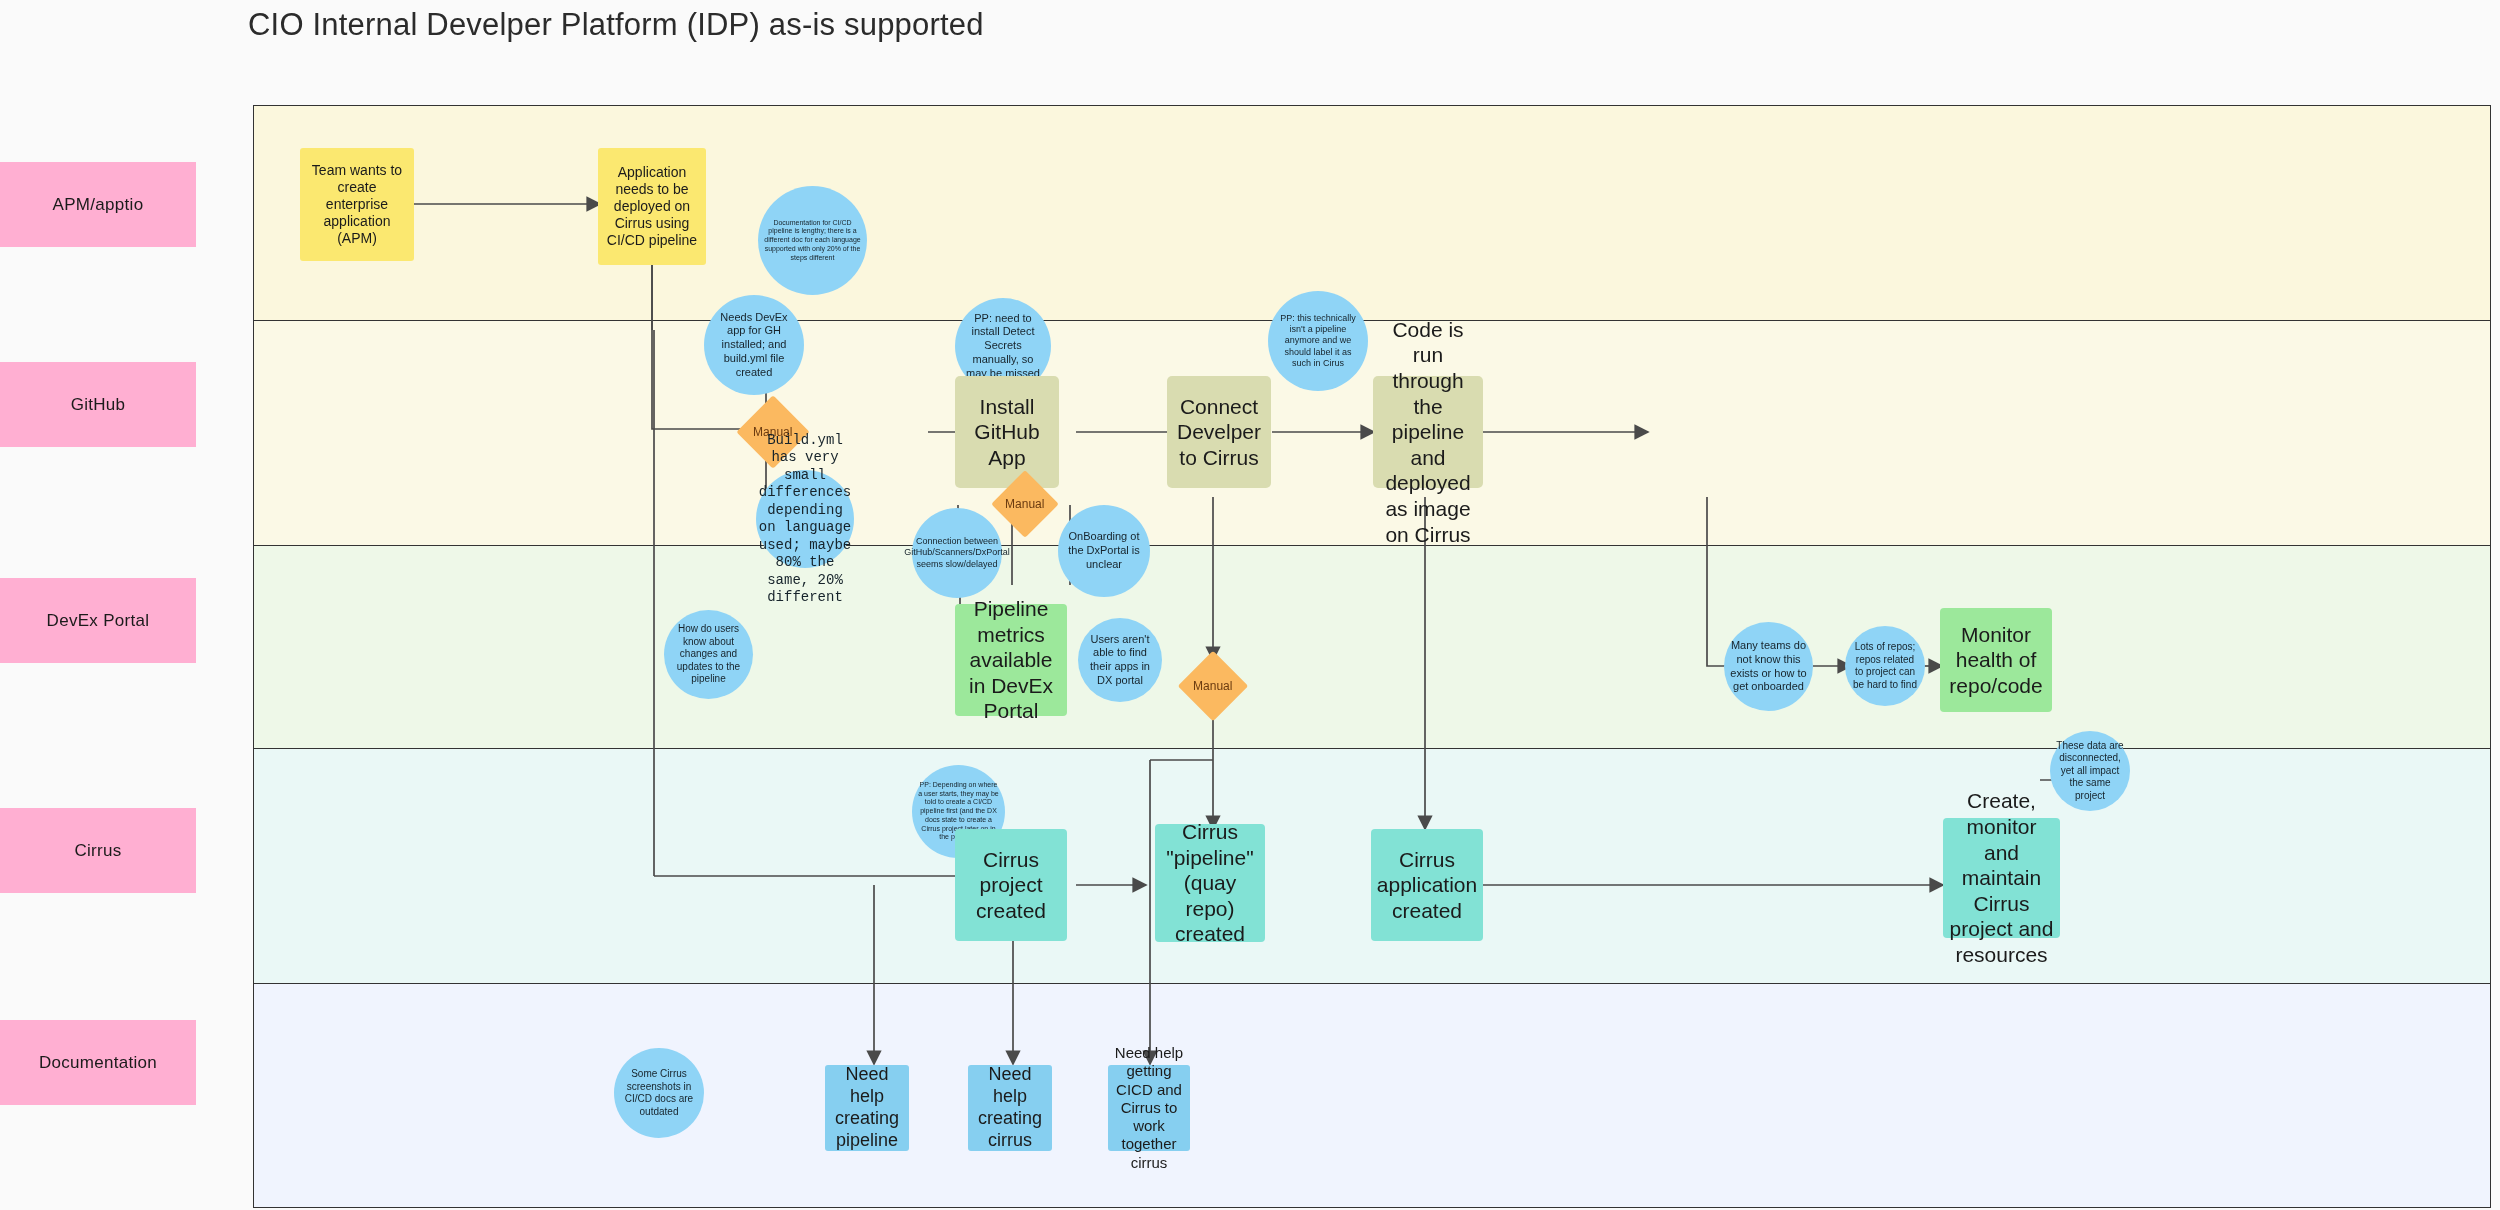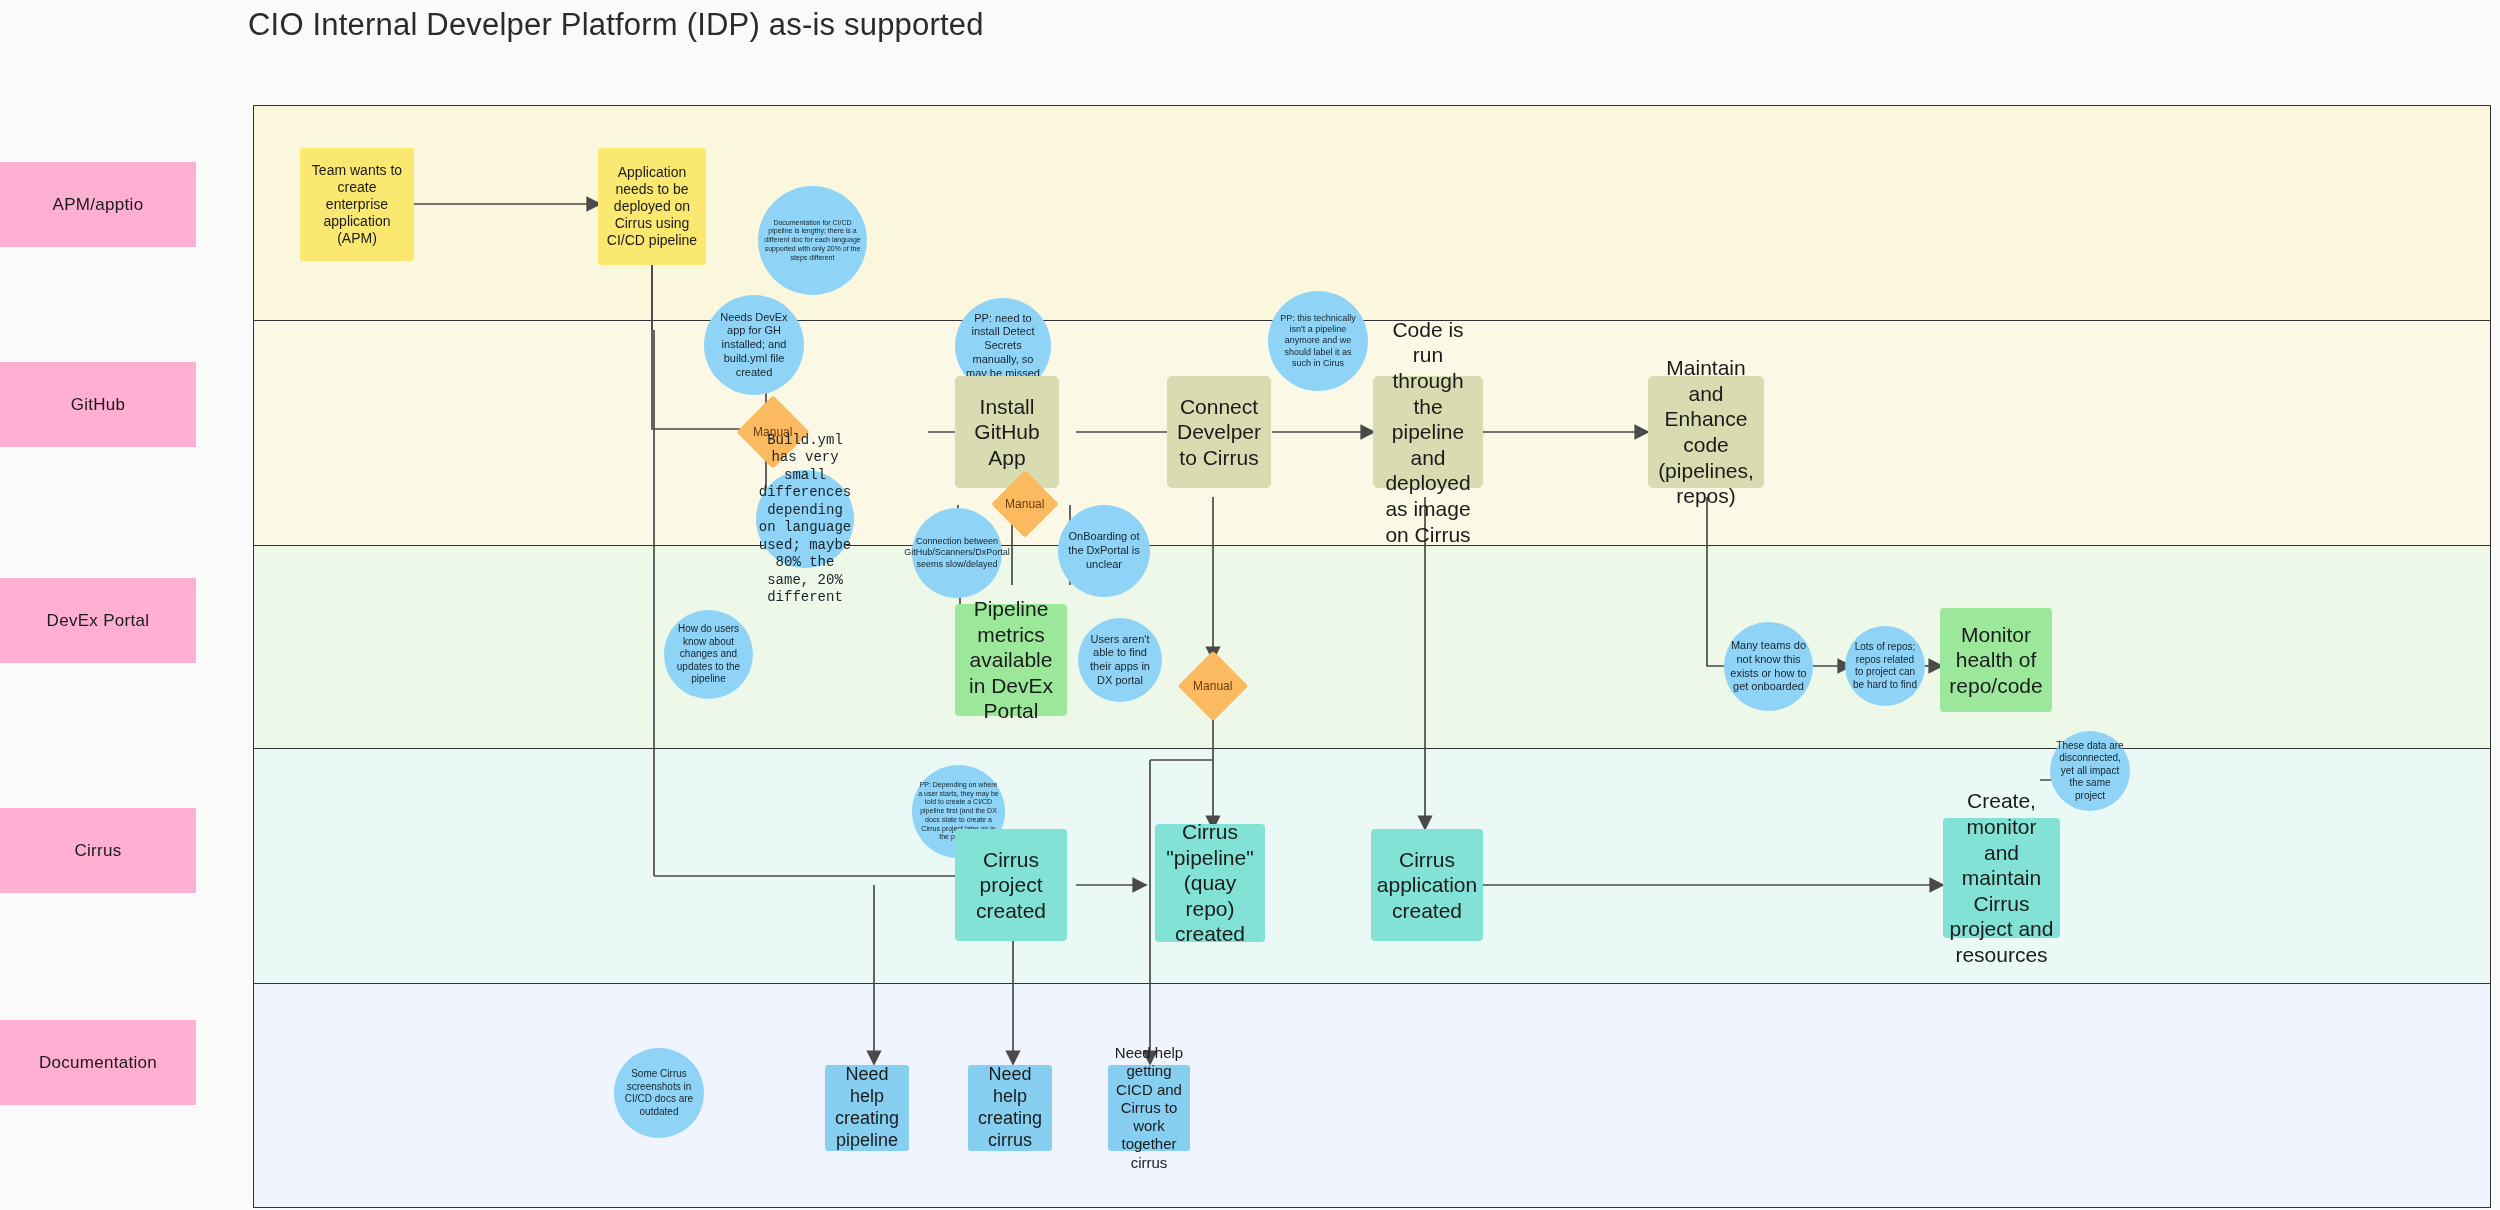--- a/index.html
+++ b/index.html
@@ -190,21 +190,20 @@
   <div class="node n-olive" style="left:955px;top:376px;width:104px;height:112px;">Install GitHub App</div>
 
   <div class="diamond" style="left:1001px;top:480px;width:48px;height:48px;">
     <span>Manual</span>
   </div>
 
   <div class="node n-olive" style="left:1167px;top:376px;width:104px;height:112px;">Connect Develper to Cirrus</div>
 
   <div class="node n-olive" style="left:1373px;top:376px;width:110px;height:112px;">Code is run through the pipeline and deployed as image on Cirrus</div>
 
-  <div class="node n-olive" style="left:1648px;top:376px;width:116px;height:112px;">Maintain and Enhance code (pipelines, repos)</div>
 
   <div class="note t8" style="left:756px;top:470px;width:98px;height:98px;">Build.yml has very small differences depending on language used; maybe 80% the same, 20% different</div>
 
   <div class="note t9" style="left:912px;top:508px;width:90px;height:90px;">Connection between GitHub/Scanners/DxPortal seems slow/delayed</div>
 
   <div class="note t11" style="left:1058px;top:505px;width:92px;height:92px;">OnBoarding ot the DxPortal is unclear</div>
 
   <div class="note t10" style="left:664px;top:610px;width:89px;height:89px;">How do users know about changes and updates to the pipeline</div>
 
   <div class="node n-green" style="left:955px;top:604px;width:112px;height:112px;">Pipeline metrics available in DevEx Portal</div>

